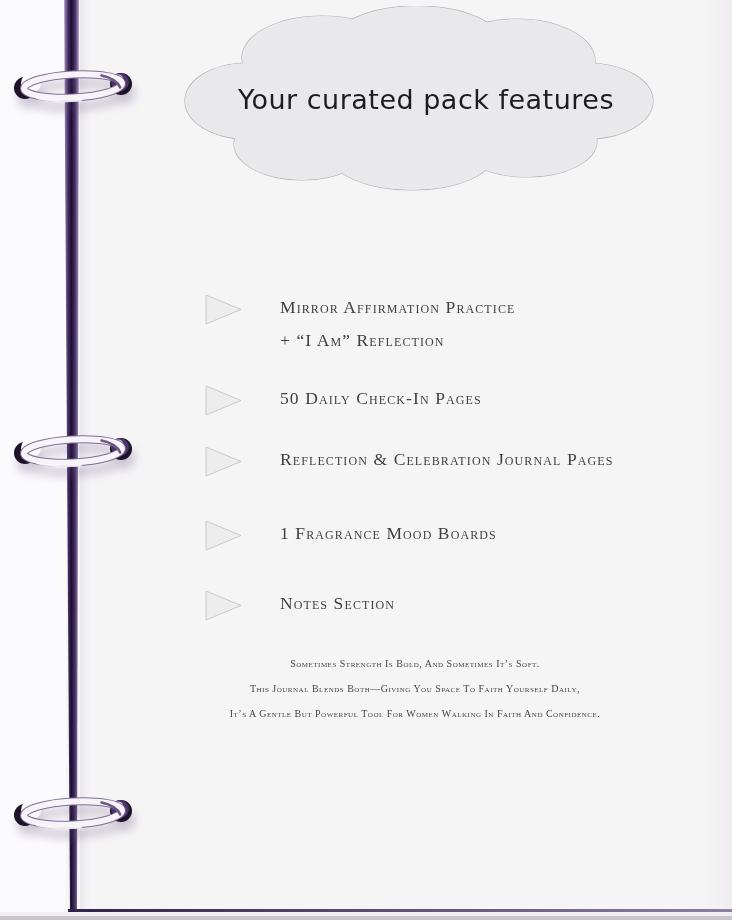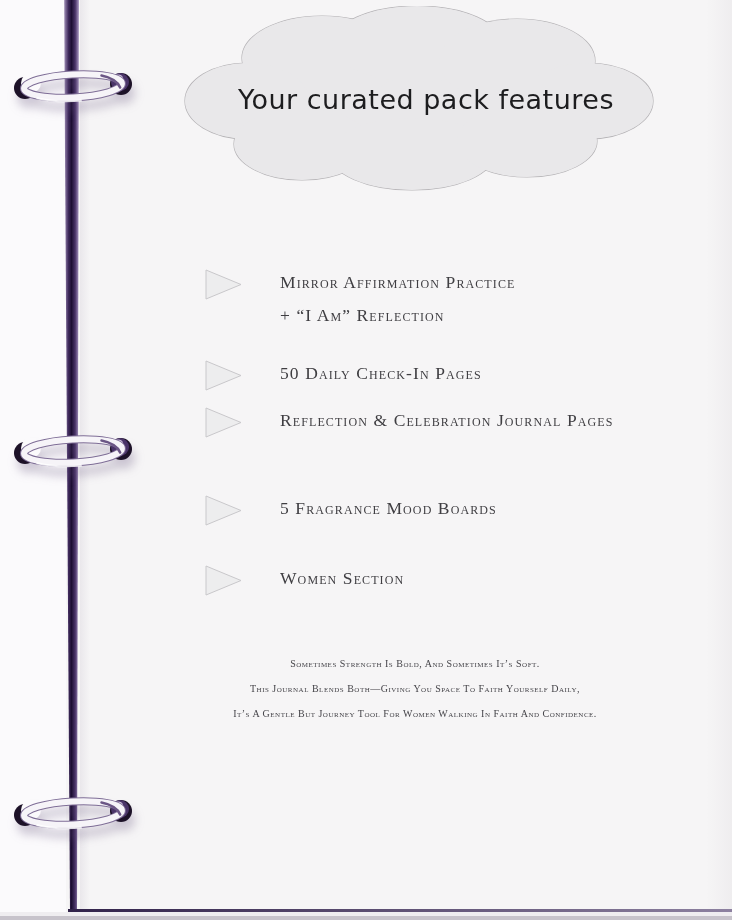--- a/index.html
+++ b/index.html
@@ -37,31 +37,31 @@
   
   .cloud-svg{position:absolute;left:172px;top:6px;width:490px;height:190px;}
   .cloud-title{
     position:absolute;left:172px;top:84px;width:490px;
     text-align:center;padding-left:18px;box-sizing:border-box;
     font-family:"DejaVu Sans", sans-serif;
     font-size:27px;color:#1d1d1f;letter-spacing:.5px;
   }
 
   
-  .feature-row{position:absolute;left:205px;}
+  .feature-row{position:absolute;left:205px;margin-top:25px;}
   .tri{display:block;}
   .feature-text{
     position:absolute;left:75px;top:-3px;width:430px;
     font-variant:small-caps;font-size:17.5px;letter-spacing:1.1px;
     color:#3f3e42;line-height:32px;white-space:nowrap;
   }
   .feature-text.two-line{line-height:33px;top:-3px;}
   .row-1{top:269px;}
   .row-2{top:360px;}
-  .row-3{top:407px;}
+  .row-3{top:421px;}
   .row-4{top:495px;}
   .row-5{top:565px;}
 
   
   .closing{
     position:absolute;left:99px;top:651px;width:632px;
     text-align:center;font-variant:small-caps;
     font-size:10px;letter-spacing:.5px;line-height:25px;color:#454449;
   }
 
@@ -177,37 +177,37 @@
     <div class="feature-text">
       <span>Reflection &amp; Celebration Journal Pages</span>
     </div>
   </div>
 
   <div class="feature-row row-4">
     <svg class="tri" width="38" height="31">
       <polygon points="1,1 36,15.5 1,30" fill="#ededee" stroke="#c9c8cb" stroke-width="1"></polygon>
     </svg>
     <div class="feature-text">
-      <span>5 Fragrance Mood Boards</span>
+      <span>1 Fragrance Mood Boards</span>
     </div>
   </div>
 
   <div class="feature-row row-5">
     <svg class="tri" width="38" height="31">
       <polygon points="1,1 36,15.5 1,30" fill="#ededee" stroke="#c9c8cb" stroke-width="1"></polygon>
     </svg>
     <div class="feature-text">
-      <span>Women Section</span>
+      <span>Notes Section</span>
     </div>
   </div>
 
   <div class="closing">
     <div>Sometimes Strength Is Bold, And Sometimes It’s Soft.</div>
     <div>This Journal Blends Both—Giving You Space To Faith Yourself Daily,</div>
-    <div>It’s A Gentle But Journey Tool For Women Walking In Faith And Confidence.</div>
+    <div>It’s A Gentle But Powerful Tool For Women Walking In Faith And Confidence.</div>
   </div>
 
   <div class="right-shade"></div>
   <div class="bottom-line"></div>
   <div class="bottom-strip-light"></div>
   <div class="bottom-strip-gray"></div>
 
 </div>
 
 </body></html>

